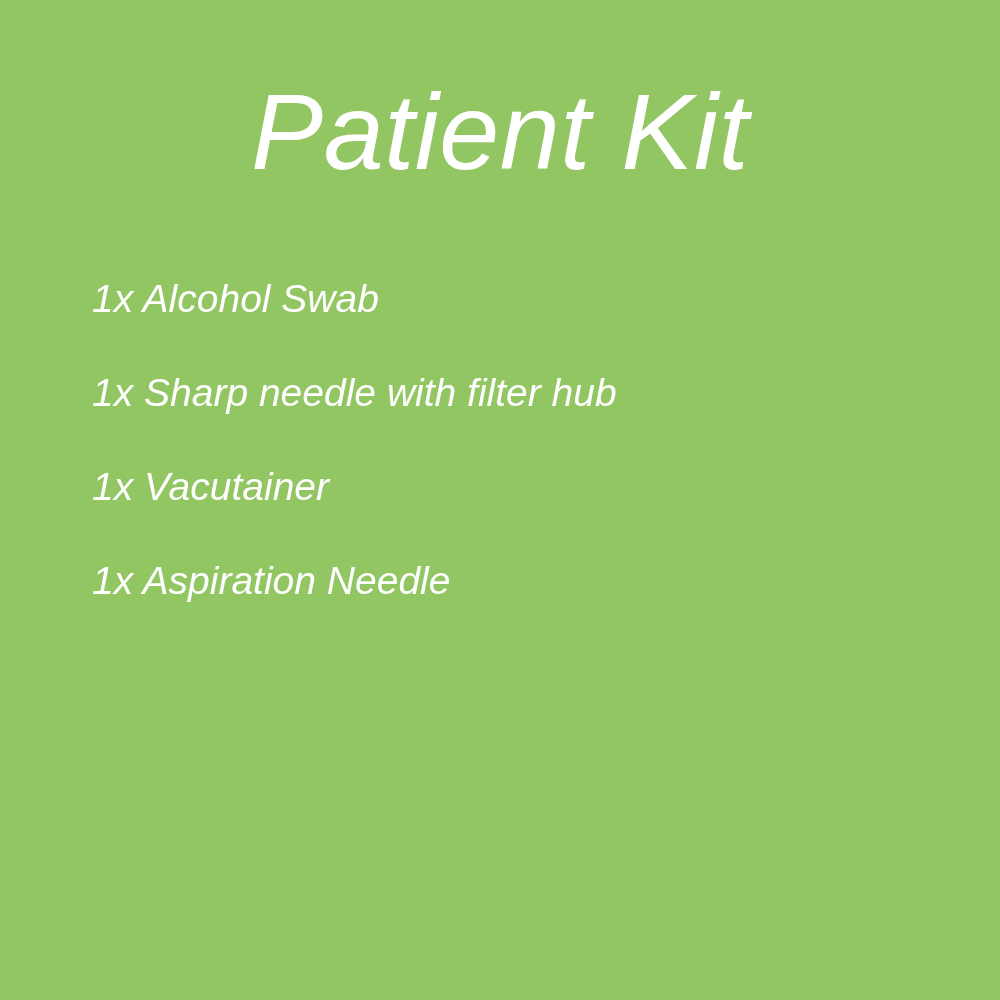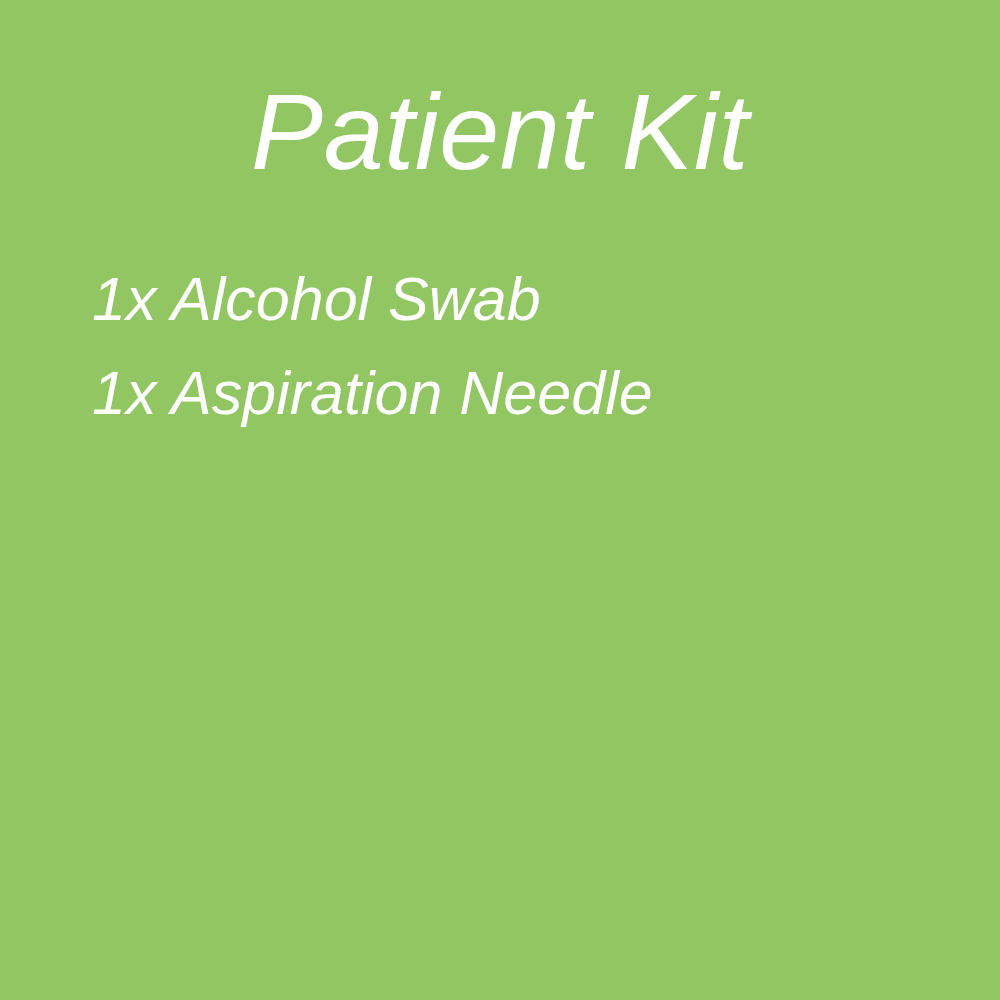--- a/index.html
+++ b/index.html
@@ -44,28 +44,30 @@
     margin-top: 66px;
     padding-left: 92px;
     width: 100%;
     box-sizing: border-box;
   }
   .item {
     color: #ffffff;
     font-family: "Liberation Sans", sans-serif;
     font-style: italic;
     font-weight: 400;
-    font-size: 61px;
+    font-size: 39px;
     line-height: 94px;
     white-space: nowrap;
     user-select: none;
   }
 </style>
 </head>
 <body>
 
 <div class="card">
   <h1 class="card-title">Patient Kit</h1>
   <ul class="items">
     <li class="item">1x Alcohol Swab</li>
+    <li class="item">1x Sharp needle with filter hub</li>
+    <li class="item">1x Vacutainer</li>
     <li class="item">1x Aspiration Needle</li>
   </ul>
 </div>
 
 </body></html>

